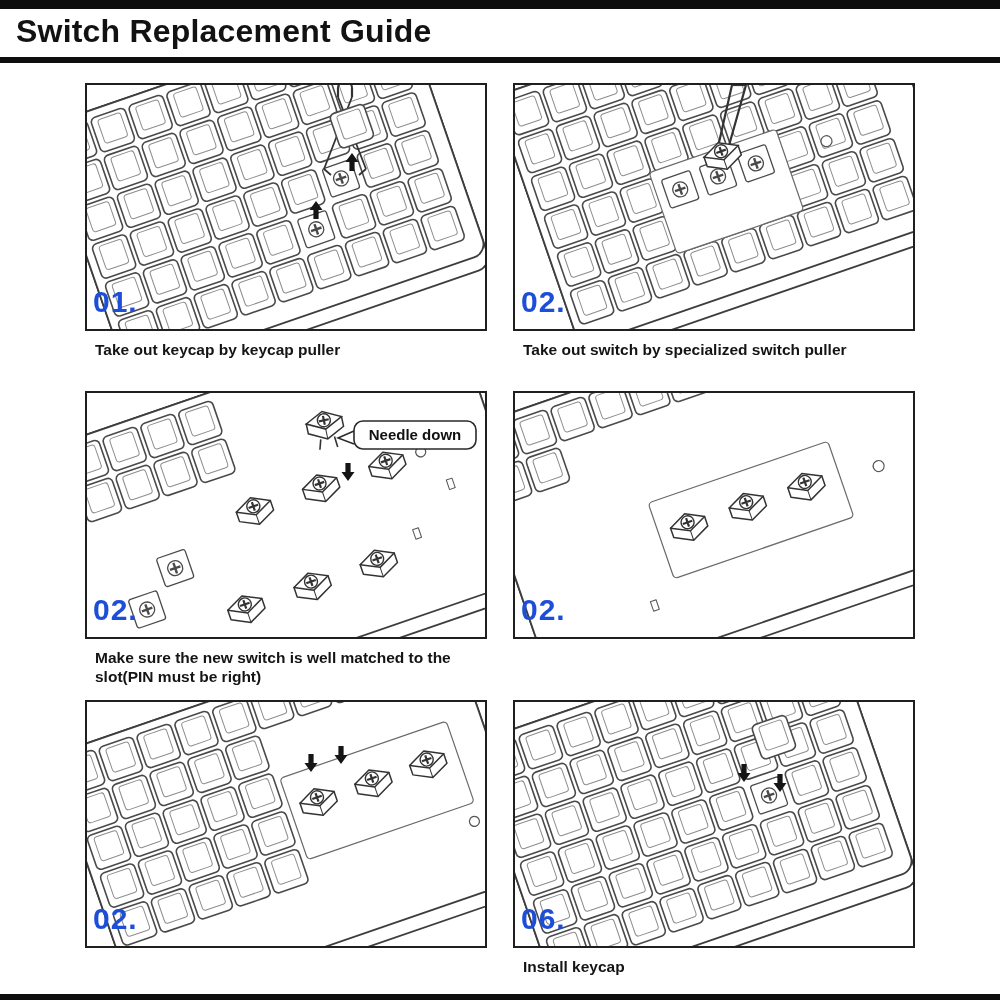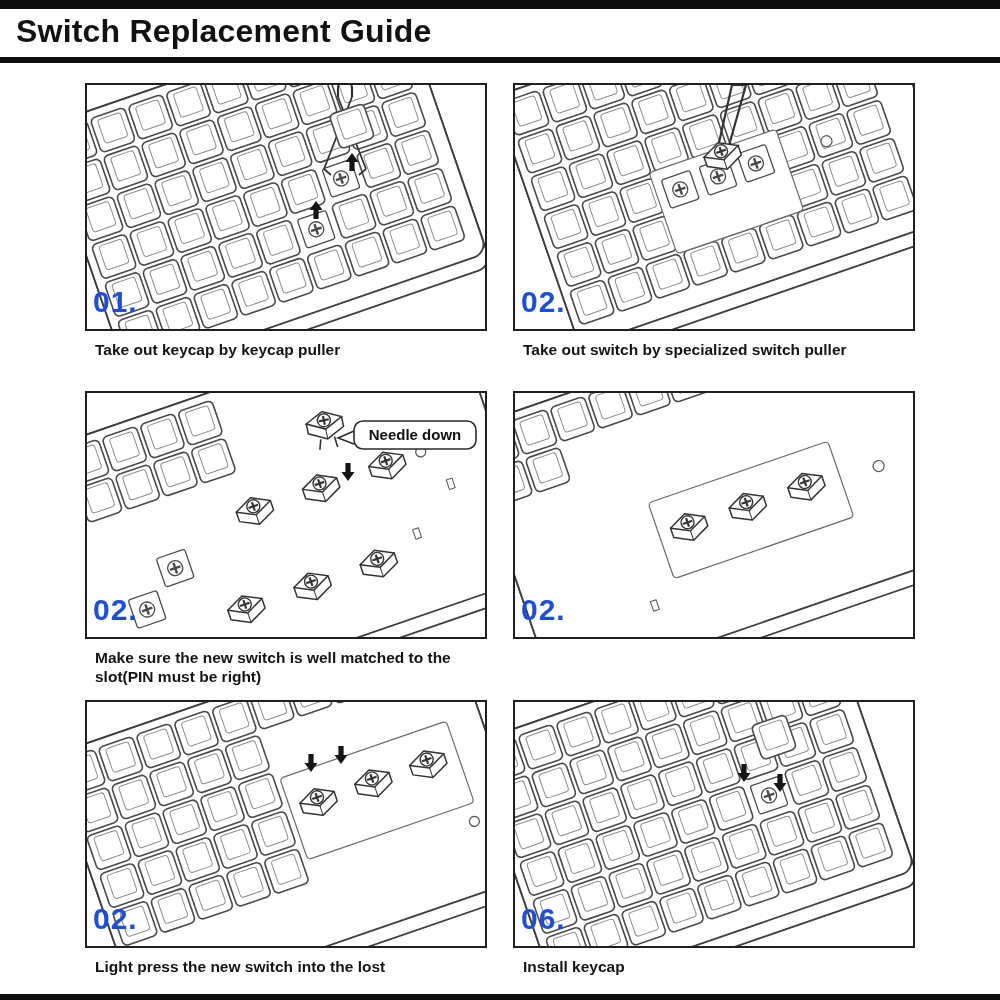--- a/index.html
+++ b/index.html
@@ -343,21 +343,20 @@
               <use href="#sw3d" x="276" y="110"></use>
               <use href="#sw3d" x="334" y="110"></use>
             <circle cx="380" cy="200" r="5" fill="#fff" stroke="#555" stroke-width="1.2"></circle>
           </g>
         </g>
         <use href="#arrDown" transform="translate(225,52)"></use>
         <use href="#arrDown" transform="translate(255,44)"></use>
       </svg>
       <div class="step-num">02.</div>
     </div>
-    <figcaption class="caption">Light press the new switch into the lost</figcaption>
   </figure>
 
   <figure>
     <div class="panel-box">
       <svg class="illus" viewBox="0 0 400 244" preserveAspectRatio="xMidYMid slice">
         <g class="kb" transform="translate(-44,42) rotate(-19)">
           <rect x="0" y="0" width="380" height="278" rx="14" fill="#fff" stroke="#3d3d3d" stroke-width="1.8"></rect>
           <rect x="0" y="0" width="380" height="264" rx="14" fill="#fff" stroke="#3d3d3d" stroke-width="1.8"></rect>
           <g>
             <use href="#kc" x="8" y="8"></use>

